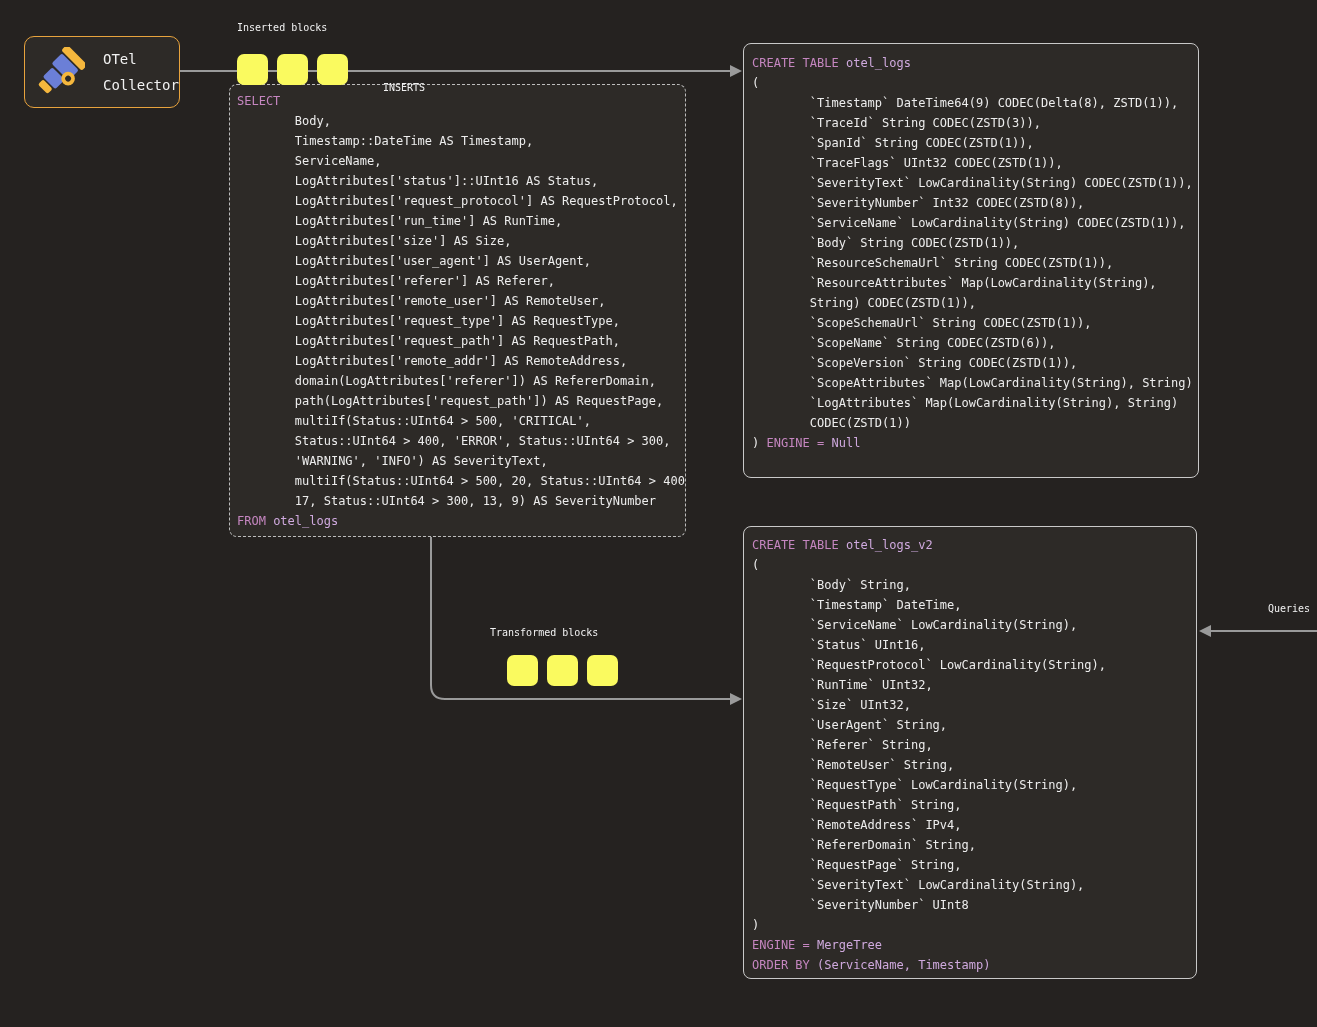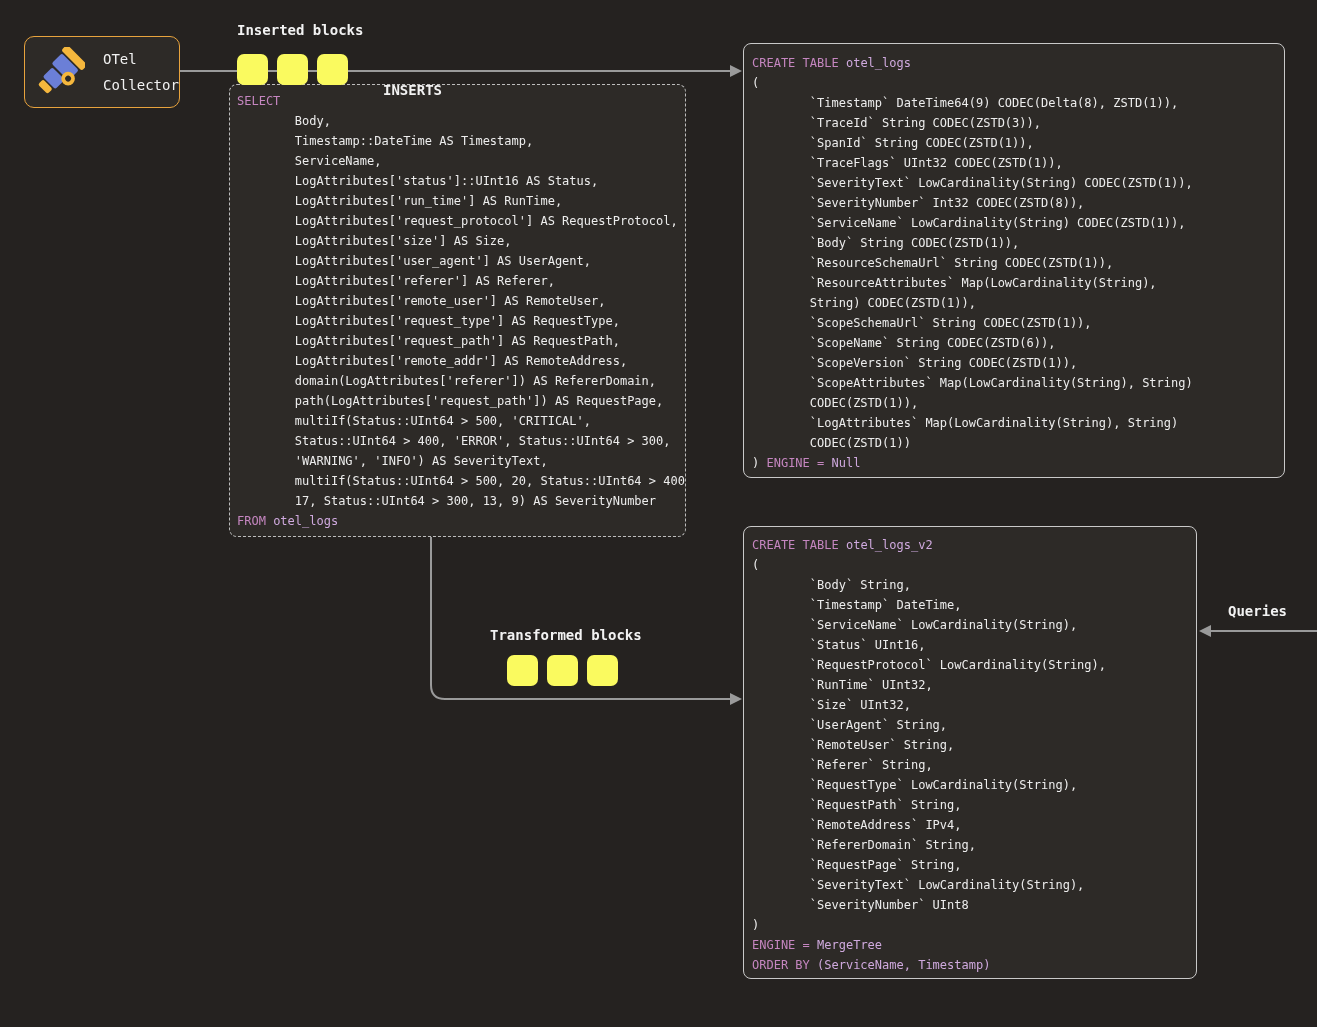--- a/index.html
+++ b/index.html
@@ -4,39 +4,39 @@
 <style>
   html,body{margin:0;padding:0;background:var(--page-bg,#252220);}
   *{box-sizing:border-box;}
   #canvas{
     position:relative;width:1317px;height:1027px;overflow:hidden;
     background:var(--page-bg,#252220);
     font-family:"DejaVu Sans Mono",monospace;
   }
   .label{
     position:absolute;color:var(--label-text,#F2F2F2);
-    font-size:14px;font-weight:700;white-space:pre;letter-spacing:0;
+    font-size:10px;font-weight:400;white-space:pre;letter-spacing:0;
   }
   
   .otel-node{
     position:absolute;left:24px;top:36px;width:156px;height:72px;
     background:var(--panel-bg,#2D2A27);
     border:1.5px solid var(--otel-border,#E8A33D);border-radius:10px;
     display:flex;align-items:center;gap:18px;padding-left:10px;
   }
   .otel-title{color:var(--label-text,#F2F2F2);font-size:14px;line-height:26px;}
   
   .panel{
     position:absolute;background:var(--panel-bg,#2D2A27);border-radius:8px;
     font-size:12px;line-height:20px;overflow:hidden;
   }
   .panel.solid{border:1px solid var(--panel-border,#C9C9C9);}
   .panel.dashed{border:1px dashed var(--dashed-border,#BDBDBD);}
   #select-panel{left:229px;top:84px;width:457px;height:453px;padding:6px 0 0 7px;}
-  #table1-panel{left:743px;top:43px;width:542px;height:435px;padding:9px 0 0 8px;}
+  #table1-panel{left:743px;top:43px;width:456px;height:435px;padding:9px 0 0 8px;}
   #table2-panel{left:743px;top:526px;width:454px;height:453px;padding:8px 12px 0 8px;}
   .code-line{white-space:pre;}
   .c-pl{color:var(--code-text,#EDEDED);}
   .c-kw{color:var(--kw,#C586C0);}
   .c-id{color:var(--id,#CFA9DE);}
   
   .block{
     position:absolute;width:31px;height:31px;border-radius:7px;
     background:var(--block-yellow,#FAFA5F);z-index:5;
   }
@@ -77,41 +77,41 @@
     </svg>
     <div>
       <div class="otel-title">OTel</div>
       <div class="otel-title">Collector</div>
     </div>
   </div>
 
   <div class="label" style="left:237px;top:22px;">Inserted blocks</div>
   <div class="label" style="left:383px;top:50px;margin-top:32px;">INSERTS</div>
   <div class="label" style="left:490px;top:627px;">Transformed blocks</div>
-  <div class="label" style="left:1228px;top:603px;">Queries</div>
+  <div class="label" style="left:1268px;top:603px;">Queries</div>
 
   <div>
       <div class="block" style="left: 237px; top: 54px;"></div>
       <div class="block" style="left: 277px; top: 54px;"></div>
       <div class="block" style="left: 317px; top: 54px;"></div>
     </div>
   <div>
       <div class="block" style="left: 507px; top: 655px;"></div>
       <div class="block" style="left: 547px; top: 655px;"></div>
       <div class="block" style="left: 587px; top: 655px;"></div>
     </div>
 
   <div id="select-panel" class="panel dashed">
       <div class="code-line"><span class="c-kw">SELECT</span></div>
       <div class="code-line"><span class="c-pl">        Body,</span></div>
       <div class="code-line"><span class="c-pl">        Timestamp::DateTime AS Timestamp,</span></div>
       <div class="code-line"><span class="c-pl">        ServiceName,</span></div>
       <div class="code-line"><span class="c-pl">        LogAttributes['status']::UInt16 AS Status,</span></div>
+      <div class="code-line"><span class="c-pl">        LogAttributes['request_protocol'] AS RequestProtocol,</span></div>
       <div class="code-line"><span class="c-pl">        LogAttributes['run_time'] AS RunTime,</span></div>
-      <div class="code-line"><span class="c-pl">        LogAttributes['request_protocol'] AS RequestProtocol,</span></div>
       <div class="code-line"><span class="c-pl">        LogAttributes['size'] AS Size,</span></div>
       <div class="code-line"><span class="c-pl">        LogAttributes['user_agent'] AS UserAgent,</span></div>
       <div class="code-line"><span class="c-pl">        LogAttributes['referer'] AS Referer,</span></div>
       <div class="code-line"><span class="c-pl">        LogAttributes['remote_user'] AS RemoteUser,</span></div>
       <div class="code-line"><span class="c-pl">        LogAttributes['request_type'] AS RequestType,</span></div>
       <div class="code-line"><span class="c-pl">        LogAttributes['request_path'] AS RequestPath,</span></div>
       <div class="code-line"><span class="c-pl">        LogAttributes['remote_addr'] AS RemoteAddress,</span></div>
       <div class="code-line"><span class="c-pl">        domain(LogAttributes['referer']) AS RefererDomain,</span></div>
       <div class="code-line"><span class="c-pl">        path(LogAttributes['request_path']) AS RequestPage,</span></div>
       <div class="code-line"><span class="c-pl">        multiIf(Status::UInt64 &gt; 500, 'CRITICAL',</span></div>
@@ -133,39 +133,38 @@
       <div class="code-line"><span class="c-pl">        `SeverityNumber` Int32 CODEC(ZSTD(8)),</span></div>
       <div class="code-line"><span class="c-pl">        `ServiceName` LowCardinality(String) CODEC(ZSTD(1)),</span></div>
       <div class="code-line"><span class="c-pl">        `Body` String CODEC(ZSTD(1)),</span></div>
       <div class="code-line"><span class="c-pl">        `ResourceSchemaUrl` String CODEC(ZSTD(1)),</span></div>
       <div class="code-line"><span class="c-pl">        `ResourceAttributes` Map(LowCardinality(String),</span></div>
       <div class="code-line"><span class="c-pl">        String) CODEC(ZSTD(1)),</span></div>
       <div class="code-line"><span class="c-pl">        `ScopeSchemaUrl` String CODEC(ZSTD(1)),</span></div>
       <div class="code-line"><span class="c-pl">        `ScopeName` String CODEC(ZSTD(6)),</span></div>
       <div class="code-line"><span class="c-pl">        `ScopeVersion` String CODEC(ZSTD(1)),</span></div>
       <div class="code-line"><span class="c-pl">        `ScopeAttributes` Map(LowCardinality(String), String)</span></div>
-      <div class="code-line"><span class="c-pl">        CODEC(ZSTD(1)),</span></div>
       <div class="code-line"><span class="c-pl">        `LogAttributes` Map(LowCardinality(String), String)</span></div>
       <div class="code-line"><span class="c-pl">        CODEC(ZSTD(1))</span></div>
       <div class="code-line"><span class="c-pl">) </span><span class="c-kw">ENGINE = </span><span class="c-id">Null</span></div>
     </div>
 
   <div id="table2-panel" class="panel solid">
       <div class="code-line"><span class="c-kw">CREATE TABLE</span><span class="c-id"> otel_logs_v2</span></div>
       <div class="code-line"><span class="c-pl">(</span></div>
       <div class="code-line"><span class="c-pl">        `Body` String,</span></div>
       <div class="code-line"><span class="c-pl">        `Timestamp` DateTime,</span></div>
       <div class="code-line"><span class="c-pl">        `ServiceName` LowCardinality(String),</span></div>
       <div class="code-line"><span class="c-pl">        `Status` UInt16,</span></div>
       <div class="code-line"><span class="c-pl">        `RequestProtocol` LowCardinality(String),</span></div>
       <div class="code-line"><span class="c-pl">        `RunTime` UInt32,</span></div>
       <div class="code-line"><span class="c-pl">        `Size` UInt32,</span></div>
       <div class="code-line"><span class="c-pl">        `UserAgent` String,</span></div>
+      <div class="code-line"><span class="c-pl">        `Referer` String,</span></div>
       <div class="code-line"><span class="c-pl">        `RemoteUser` String,</span></div>
-      <div class="code-line"><span class="c-pl">        `Referer` String,</span></div>
       <div class="code-line"><span class="c-pl">        `RequestType` LowCardinality(String),</span></div>
       <div class="code-line"><span class="c-pl">        `RequestPath` String,</span></div>
       <div class="code-line"><span class="c-pl">        `RemoteAddress` IPv4,</span></div>
       <div class="code-line"><span class="c-pl">        `RefererDomain` String,</span></div>
       <div class="code-line"><span class="c-pl">        `RequestPage` String,</span></div>
       <div class="code-line"><span class="c-pl">        `SeverityText` LowCardinality(String),</span></div>
       <div class="code-line"><span class="c-pl">        `SeverityNumber` UInt8</span></div>
       <div class="code-line"><span class="c-pl">)</span></div>
       <div class="code-line"><span class="c-kw">ENGINE = </span><span class="c-id">MergeTree</span></div>
       <div class="code-line"><span class="c-kw">ORDER BY</span><span class="c-id"> (ServiceName, Timestamp)</span></div>

